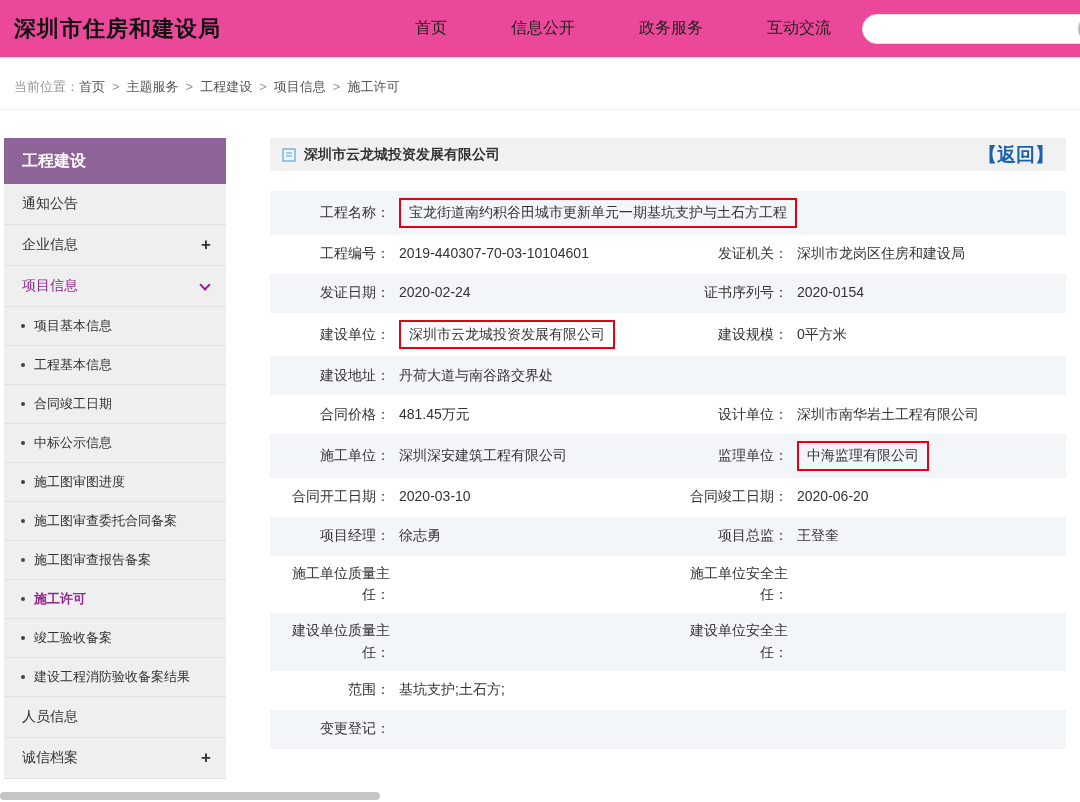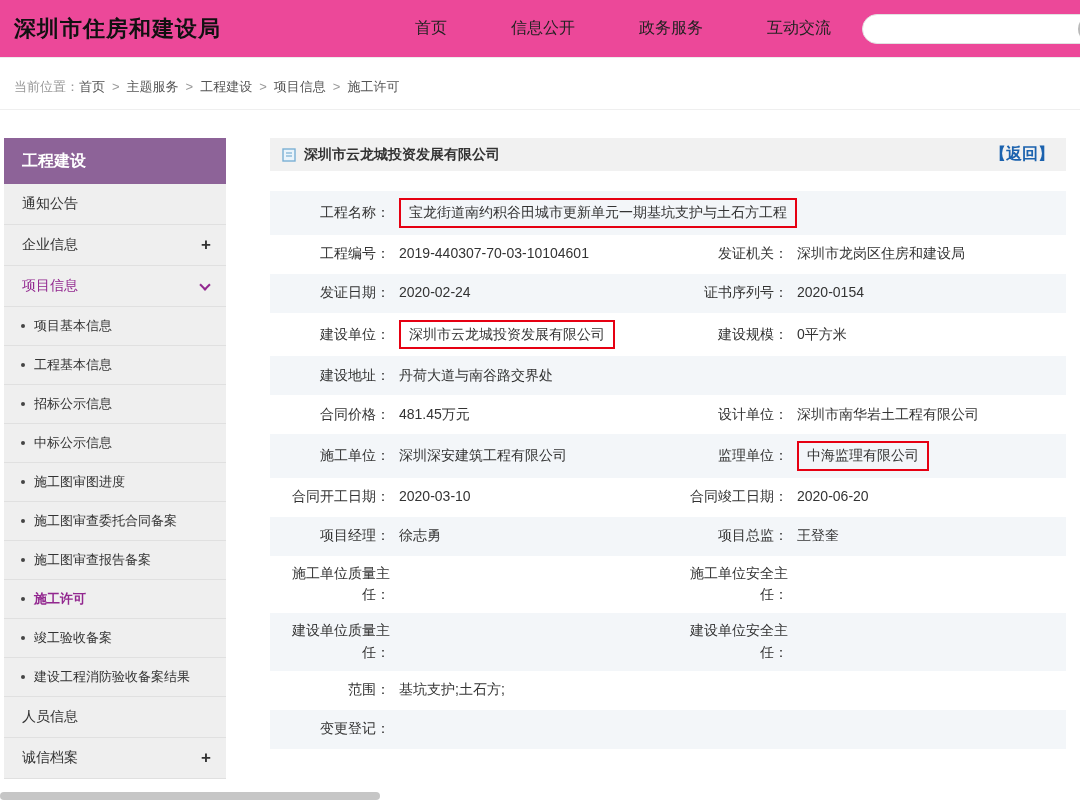--- a/index.html
+++ b/index.html
@@ -63,21 +63,21 @@
     transform:rotate(45deg);
   }
   
   .main { flex:1; margin-left:44px; margin-right:14px; position:relative; }
   .main-titlebar {
     height:33px; background:#f1f1f1; display:flex; align-items:center;
     padding:0 12px; font-size:14px;
   }
   .doc-icon { display:inline-flex; margin-right:8px; }
   .page-title { font-weight:bold; color:#333; }
-  .back-link { margin-left:auto; color:var(--back-link-blue,#1b62ae); font-size:16px; font-weight:bold; text-decoration:none; cursor:pointer; }
+  .back-link { margin-left:auto; color:var(--back-link-blue,#1b62ae); font-size:19px; font-weight:bold; text-decoration:none; cursor:pointer; }
   .detail-table { margin-top:20px; }
   .trow { display:flex; min-height:39px; }
   .trow.shade { background:var(--shade-row,#f3f6f9); }
   .tcell { flex:1; display:flex; align-items:center; padding:7px 0; }
   .tcell.full { flex:0 0 100%; }
   .tlabel {
     width:120px; flex-shrink:0; text-align:right; font-size:14px;
     color:#333; line-height:1.55;
   }
   .tvalue { padding-left:9px; font-size:14px; color:#333; line-height:1.4; }
@@ -132,21 +132,21 @@
         <div class="side-item sub">
           <span class="bullet"></span>
           <span class="side-label">项目基本信息</span>
         </div>
         <div class="side-item sub">
           <span class="bullet"></span>
           <span class="side-label">工程基本信息</span>
         </div>
         <div class="side-item sub">
           <span class="bullet"></span>
-          <span class="side-label">招标公示信息</span>
+          <span class="side-label">合同竣工日期</span>
         </div>
         <div class="side-item sub">
           <span class="bullet"></span>
           <span class="side-label">中标公示信息</span>
         </div>
         <div class="side-item sub">
           <span class="bullet"></span>
           <span class="side-label">施工图审图进度</span>
         </div>
         <div class="side-item sub">

